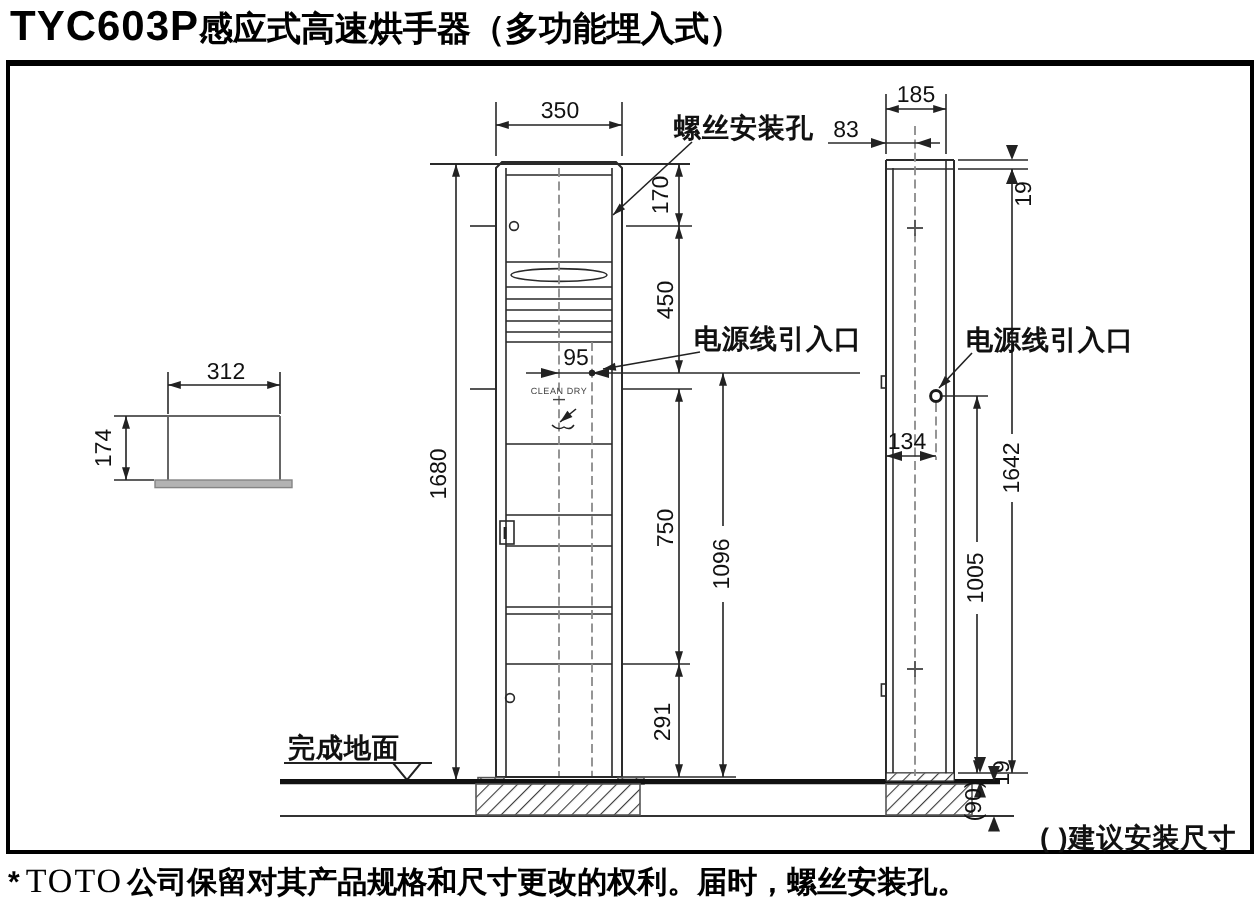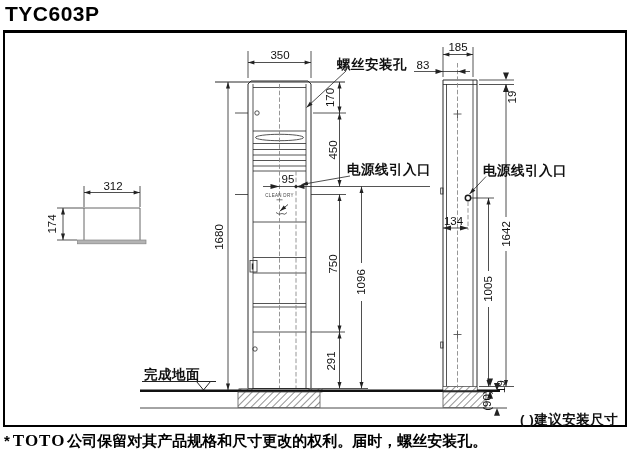--- a/index.html
+++ b/index.html
@@ -1,38 +1,39 @@
 <!DOCTYPE html>
 <html><head>
 <meta charset="utf-8">
 <style>
   html,body{margin:0;padding:0;background:#fff;}
   body{width:630px;height:453px;position:relative;font-family:"Liberation Sans",sans-serif;overflow:hidden;}
   .title{position:absolute;left:5px;top:2px;display:flex;align-items:baseline;white-space:nowrap;}
   .title .model{font-size:21px;font-weight:bold;letter-spacing:.5px;color:#000;}
   .title .product{font-size:17px;font-weight:bold;color:#000;}
   .footer{position:absolute;left:4px;top:431px;font-size:15px;font-weight:bold;color:#000;white-space:nowrap;}
-  .footer .brand{font-family:"Liberation Serif",serif;font-size:17px;font-weight:bold;letter-spacing:1px;margin:0 2px 0 3px;}
+  .footer .brand{font-family:"Liberation Serif",serif;font-size:17px;font-weight:normal;letter-spacing:1px;margin:0 2px 0 3px;}
   svg{position:absolute;left:0;top:0;}
   svg text{fill:#111;}
   .dim{font-size:11.5px;font-family:"Liberation Sans",sans-serif;}
   .cn{font-size:13.5px;font-weight:bold;letter-spacing:.5px;font-family:"Liberation Sans",sans-serif;}
   .tiny{font-size:4.5px;fill:#444;letter-spacing:.3px;}
   .ln{stroke:#2a2a2a;stroke-width:1;fill:none;}
   .thin{stroke:#2a2a2a;stroke-width:.8;fill:none;}
   .dash{stroke:#8a8a8a;stroke-width:.9;fill:none;stroke-dasharray:4.5 2.2;}
   .diml{stroke:#222;stroke-width:.8;fill:none;}
   .arr{fill:#222;stroke:none;}
   .hatchbox{fill:url(#hatch);stroke:#555;stroke-width:.8;}
 </style>
 </head>
 <body>
 
 <div class="title">
   <span class="model">TYC603P</span>
+  <span class="product">感应式高速烘手器（多功能埋入式）</span>
 </div>
 
 <svg width="630" height="453" viewBox="0 0 630 453">
   <defs>
     <marker id="arw" markerWidth="9" markerHeight="6" refX="8.5" refY="3" orient="auto-start-reverse">
       <path d="M0.5,0.5 L8.5,3 L0.5,5.5 Z" fill="#222"></path>
     </marker>
     <pattern id="hatch" patternUnits="userSpaceOnUse" width="5" height="5" patternTransform="rotate(45)">
       <rect width="5" height="5" fill="#fff"></rect>
       <line x1="0" y1="0" x2="0" y2="5" stroke="#3a3a3a" stroke-width="1.1"></line>

